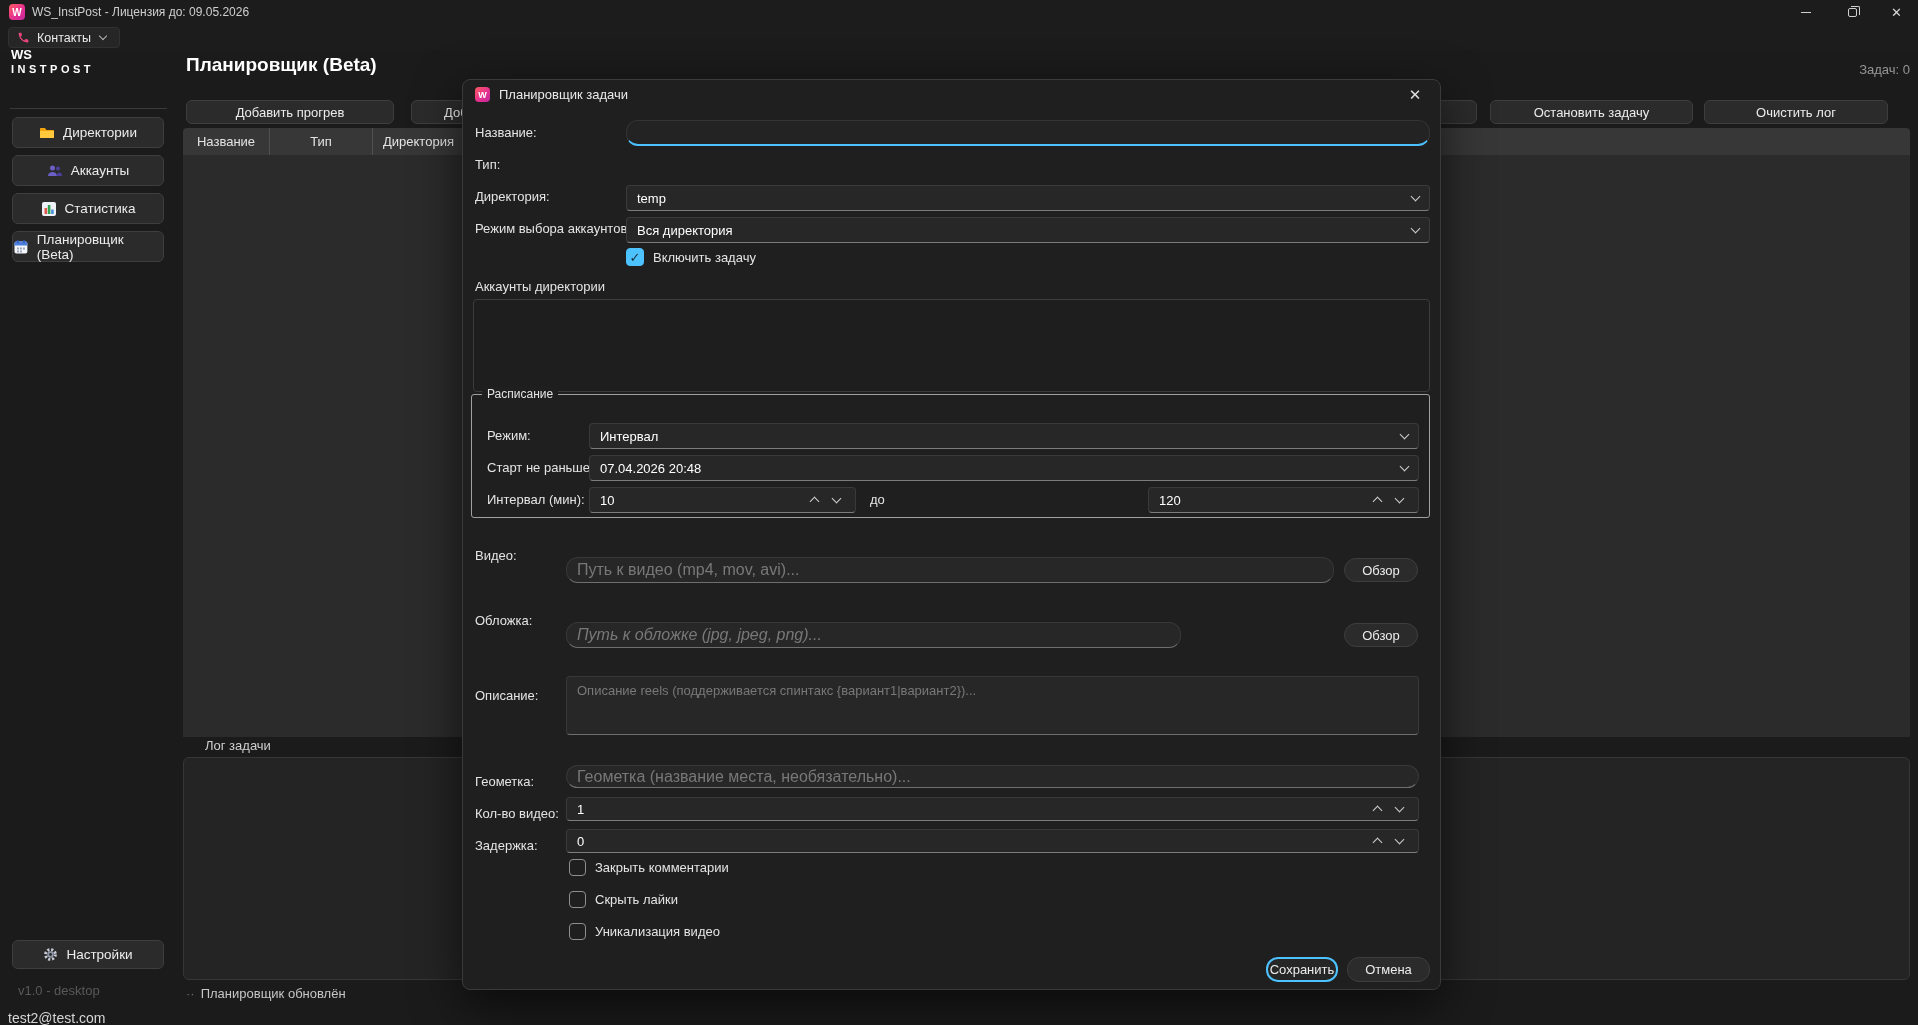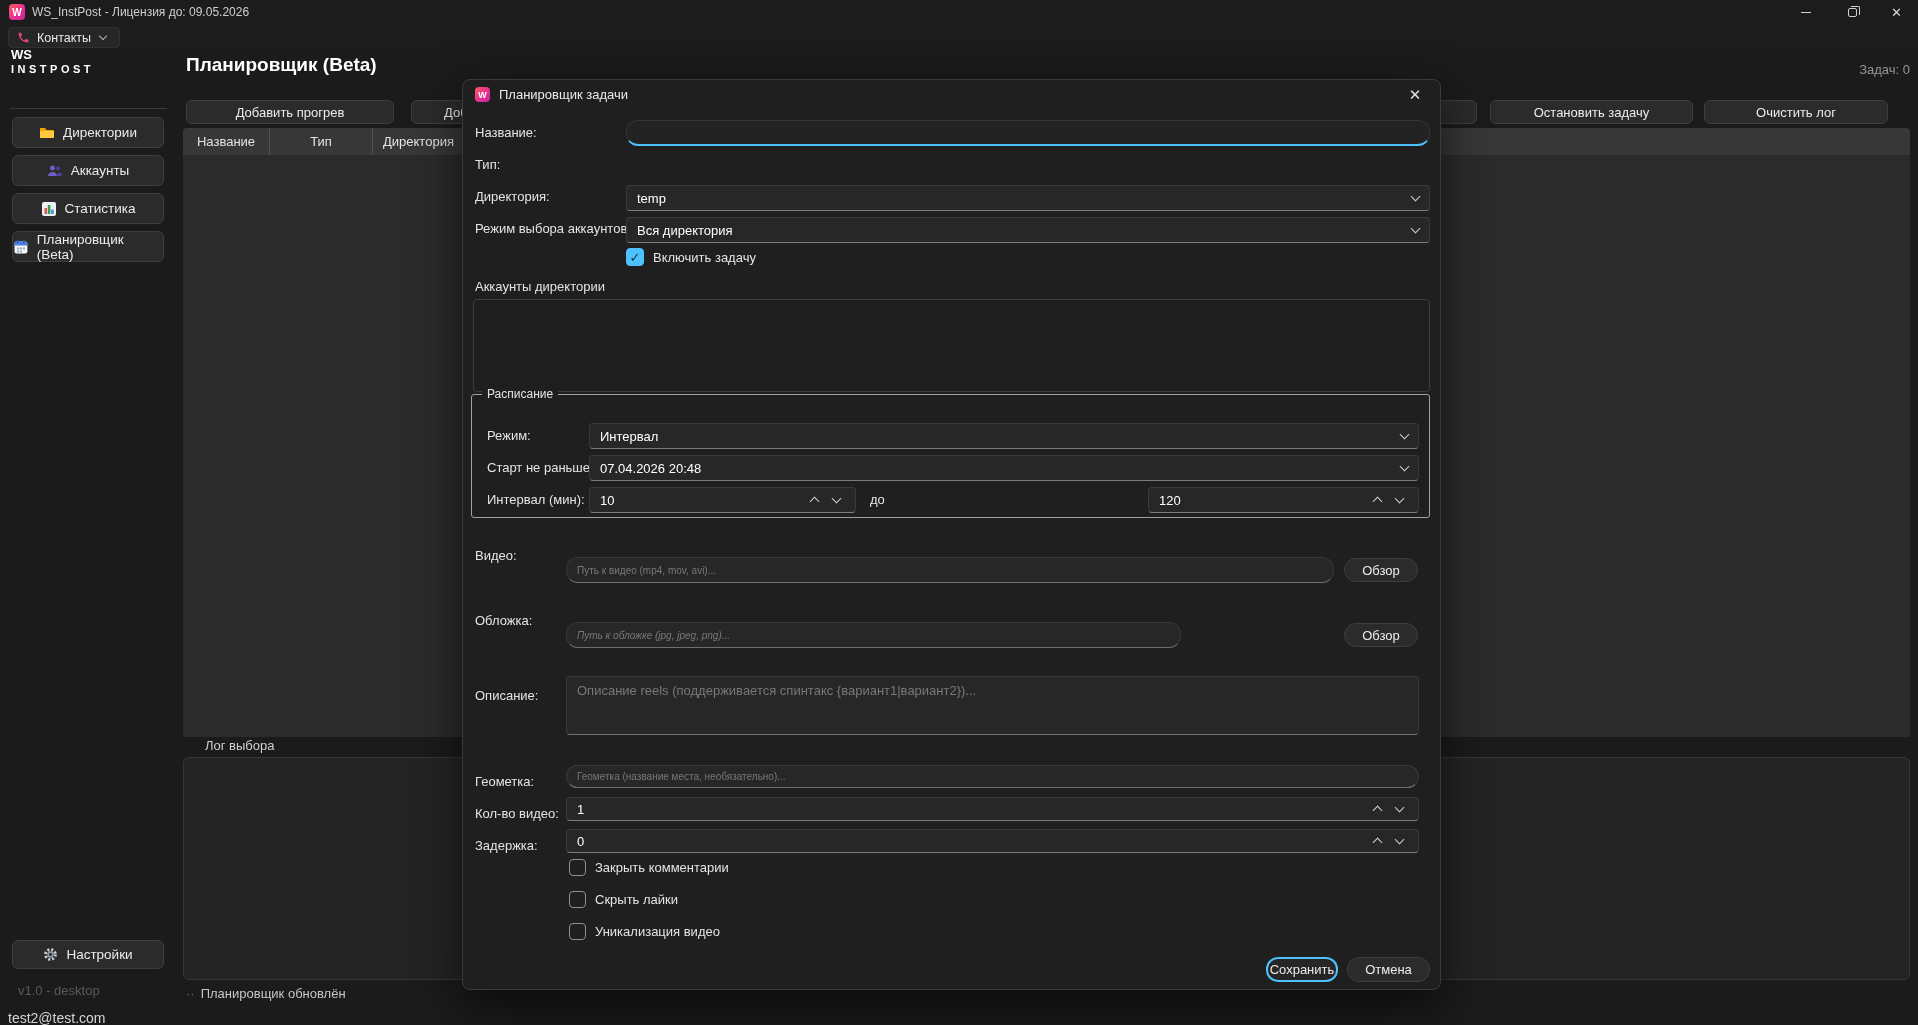--- a/index.html
+++ b/index.html
@@ -64,21 +64,21 @@
   .lbl { position:absolute; font-size:13px; color:#e4e4e4; white-space:nowrap; }
 
   .combo { position:absolute; height:26px; background:#272727; border:1px solid #3a3a3a; border-bottom-color:#7c7c7c; border-radius:4px;
     display:flex; align-items:center; padding:0 28px 0 10px; font-size:13px; color:#ffffff; }
   .chev { width:7px; height:7px; border-left:1.4px solid #cfcfcf; border-bottom:1.4px solid #cfcfcf; display:inline-block; }
   .chev.down { transform:rotate(-45deg); margin-top:-3px; }
   .chev.up { transform:rotate(135deg); margin-top:3px; }
   .combo .combo-chev { position:absolute; right:10px; top:50%; margin-top:-5px; }
 
   .text-input { position:absolute; height:26px; background:#272727; border:1px solid #383838; border-bottom-color:#6f6f6f; border-radius:12px;
-    color:#fff; font-size:10px; padding:0 10px; font-family:inherit; outline:none; }
+    color:#fff; font-size:16px; padding:0 10px; font-family:inherit; outline:none; }
   .text-input::placeholder, textarea::placeholder { color:#787878; }
   .name-input { background:#232323; border:1px solid #343434; border-bottom:2px solid #4cc2ff; }
   textarea.text-area { position:absolute; background:#272727; border:1px solid #383838; border-bottom-color:#6f6f6f; border-radius:4px;
     color:#fff; font-size:13px; padding:6px 10px; font-family:inherit; resize:none; outline:none; }
 
   .listbox { position:absolute; left:10px; top:219px; width:957px; height:93px; background:#1e1e1e; border:1px solid #3c3c3c; border-radius:4px; }
 
   .fieldset { position:absolute; left:8px; top:314px; width:959px; height:124px; border:1px solid #a0a0a0; border-radius:3px; }
   .fieldset .legend { position:absolute; left:10px; top:-8px; background:#1f1f1f; padding:0 5px; font-size:12px; color:#e4e4e4; }
 
@@ -195,21 +195,21 @@
 
   <div class="table">
     <div class="table-header">
       <div class="th c1">Название</div>
       <div class="th c2">Тип</div>
       <div class="th c3">Директория</div>
     </div>
     <div class="table-body"></div>
   </div>
 
-  <div class="log-label">Лог выбора</div>
+  <div class="log-label">Лог задачи</div>
   <div class="log-box"></div>
   <div class="statusbar">
     <span class="pre">··</span><span class="txt">Планировщик обновлён</span>
   </div>
 
   <div class="dialog">
     <div class="dlg-titlebar">
       <div class="dlg-icon">W</div>
       <div class="dlg-title">Планировщик задачи</div>
       <div class="dlg-close">

